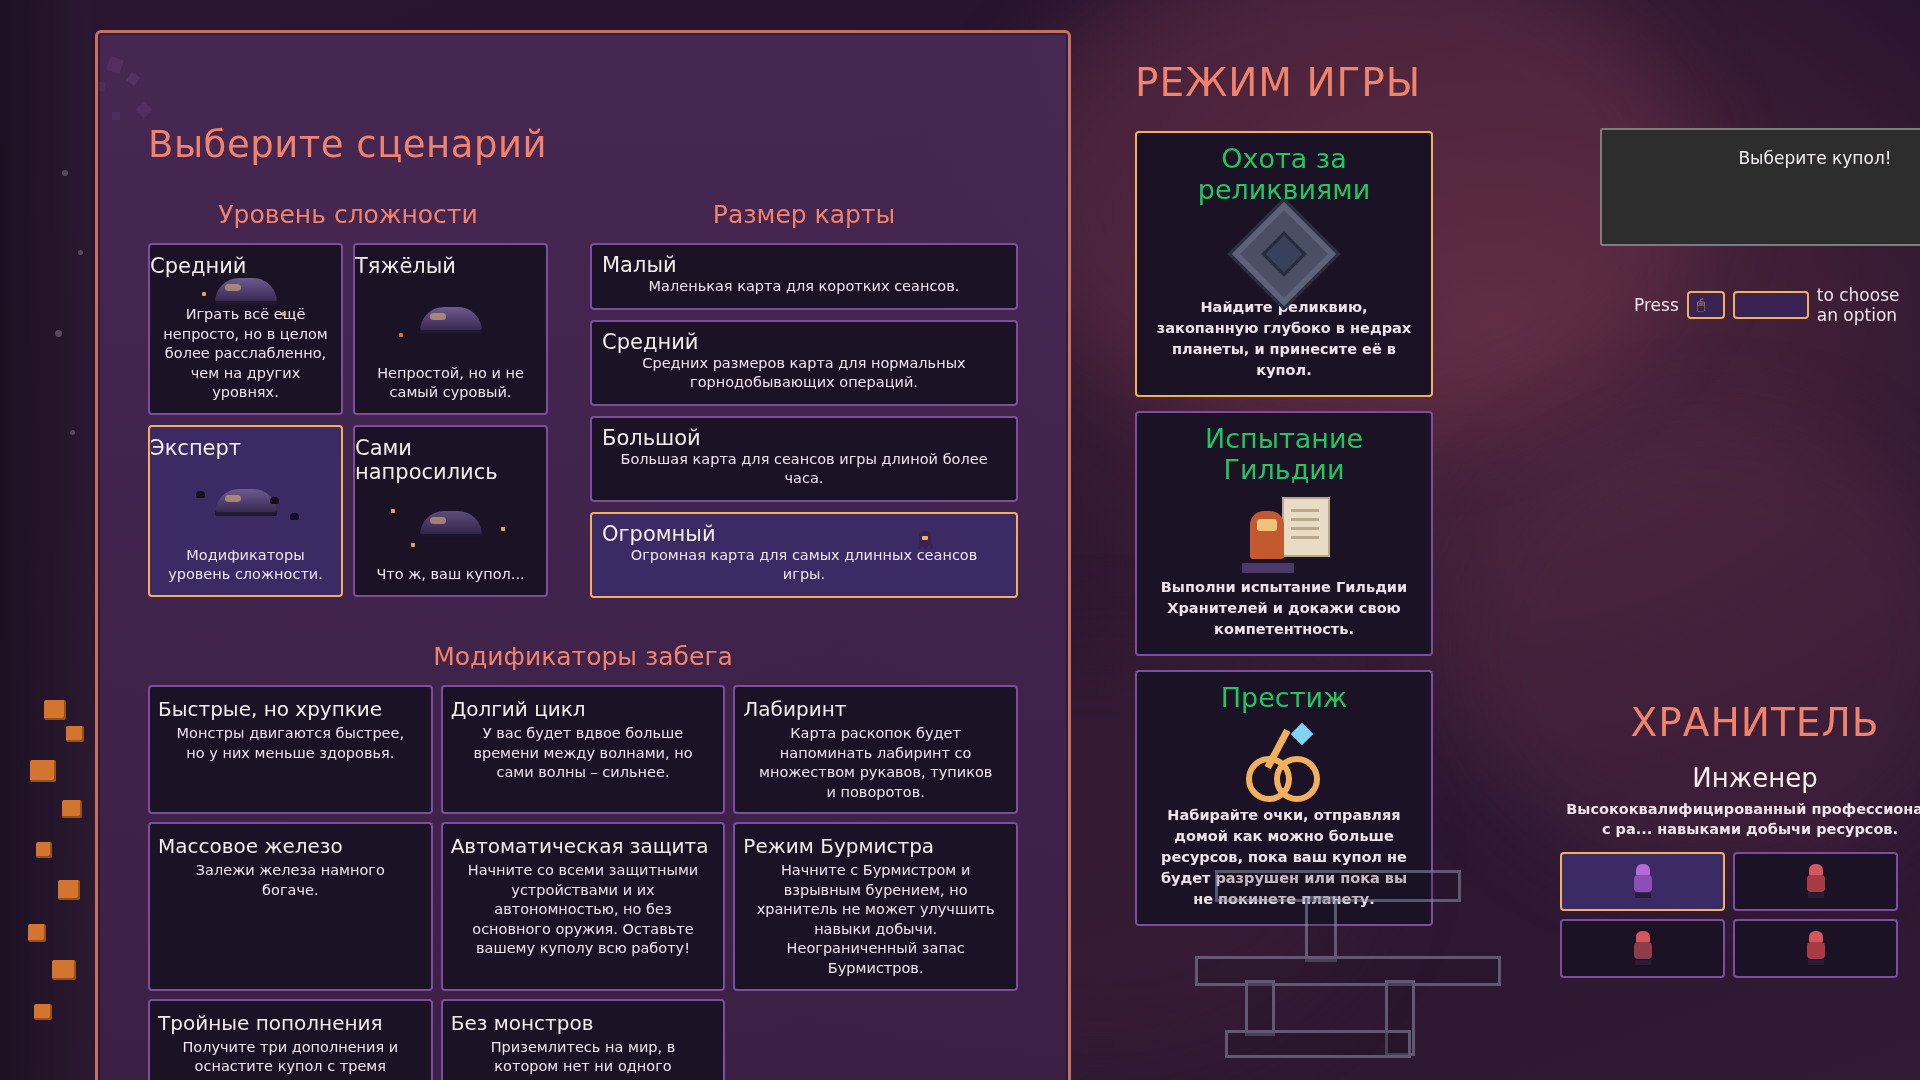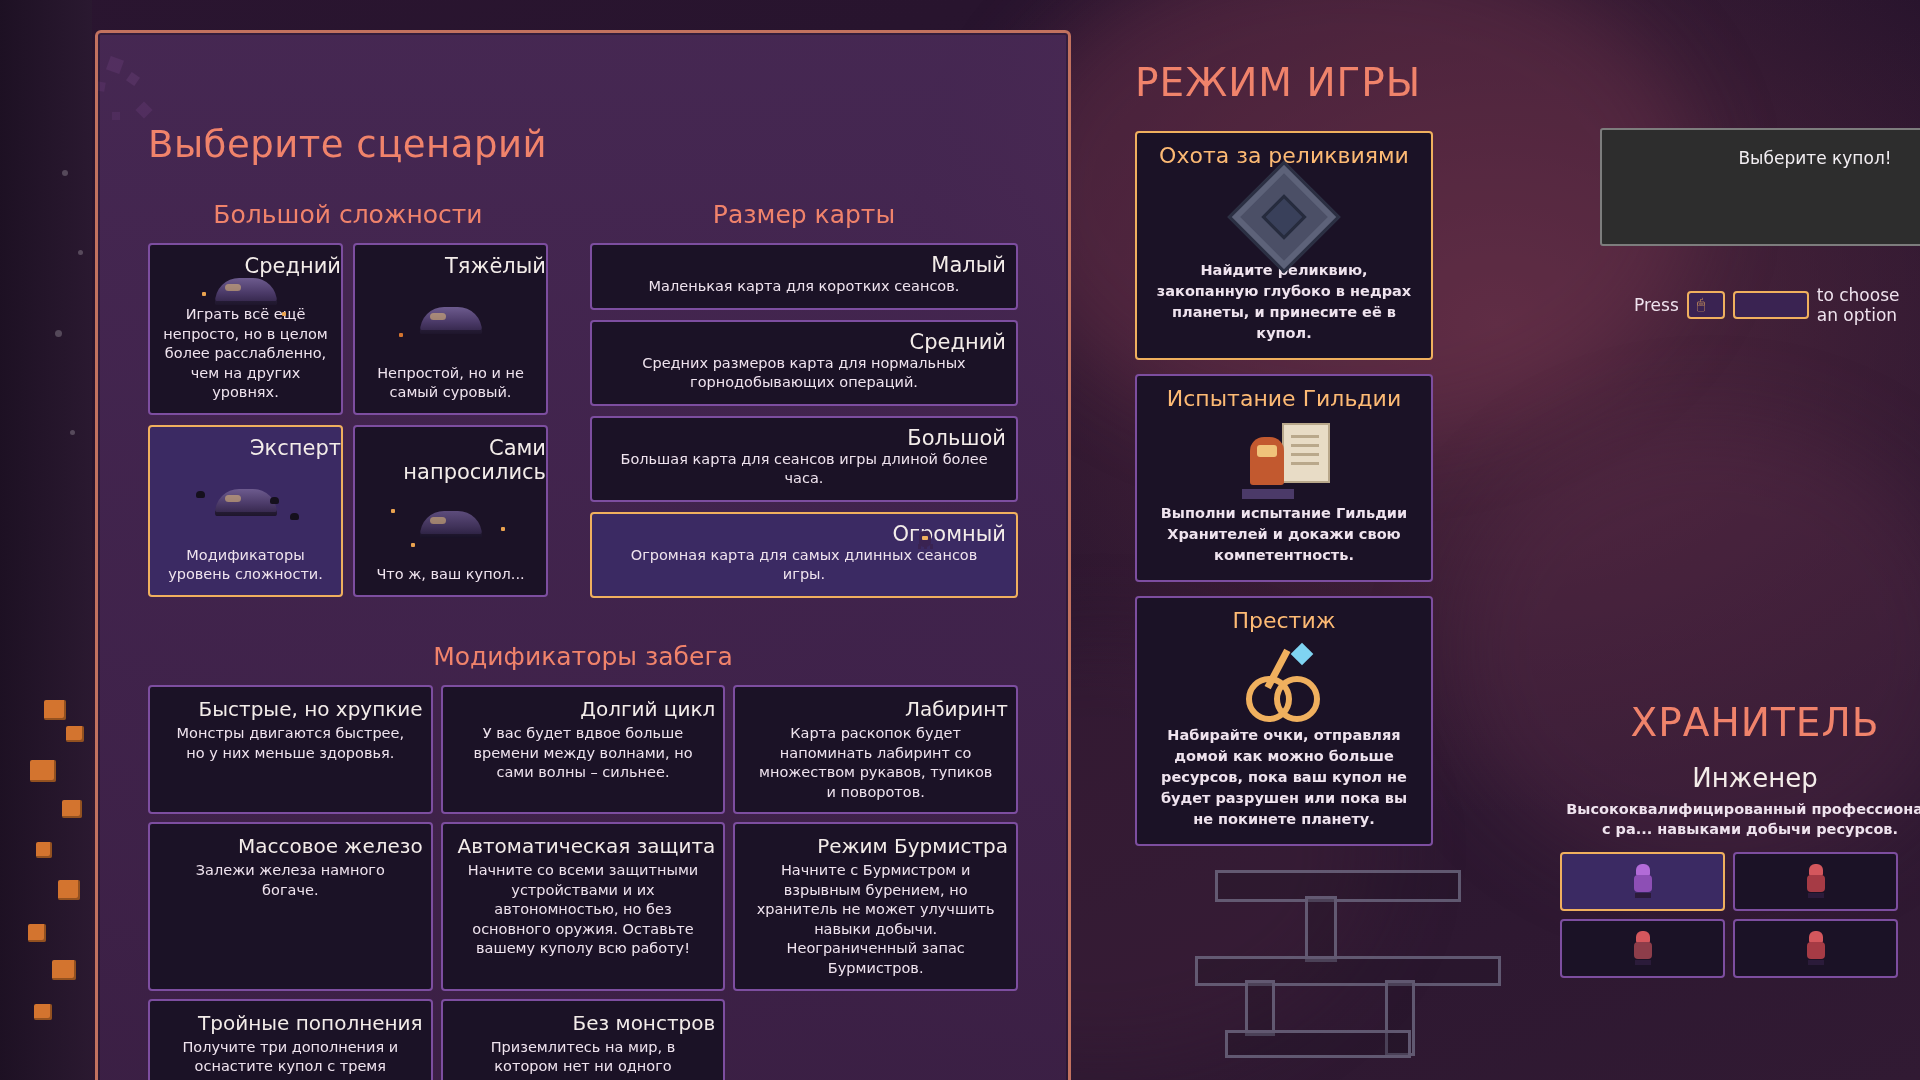--- a/index.html
+++ b/index.html
@@ -78,21 +78,21 @@
     border-radius: 4px;
     color: #efe6f5;
     position: relative;
     box-sizing: border-box;
   }
   .card.sel {
     border-color: #f0b05e;
     background: #3b2a63;
   }
   .card-title {
-    text-align: right;
+    text-align: left;
     font-size: 21px;
     color: #f3ece9;
     padding-top: 9px;
   }
   .card-desc {
     text-align: center;
     font-size: 14.5px;
     color: #efe3ee;
     line-height: 1.35;
     padding: 0 12px;
@@ -205,22 +205,22 @@
     background: #1b1226;
     border: 2px solid #7d4ea0;
     border-radius: 4px;
     margin-bottom: 14px;
     padding: 10px 12px 14px 12px;
     box-sizing: border-box;
   }
   .mode-card.sel { border-color: #f0b05e; }
   .mode-title {
     text-align: center;
-    color: #fdba74;
-    font-size: 22px;
+    color: #22c55e;
+    font-size: 27px;
     margin-bottom: 6px;
   }
   .mode-art {
     height: 86px;
     display: flex;
     align-items: center;
     justify-content: center;
   }
   .mode-desc {
     text-align: center;
@@ -425,21 +425,21 @@
   <div class="rock" style="left:52px;top:960px;width:24px;height:20px;"></div>
   <div class="rock" style="left:34px;top:1004px;width:18px;height:16px;"></div>
 
   <div id="scenario-panel">
     <div id="scenario-inner">
       <h1 class="panel-title">Выберите сценарий</h1>
 
       <div class="cols">
 
         <div class="col-diff">
-          <h2 class="section-head">Большой сложности</h2>
+          <h2 class="section-head">Уровень сложности</h2>
           <div class="diff-grid">
             <div class="card diff-card">
               <div class="card-title">Средний</div>
               <div class="dome-art">
                 <div class="dome"></div>
                 <div class="spark" style="left:52px;top:14px;"></div>
                 <div class="spark" style="left:132px;top:34px;"></div>
               </div>
               <div class="card-desc">Играть всё ещё непросто, но в целом более расслабленно, чем на других уровнях.</div>
             </div>

